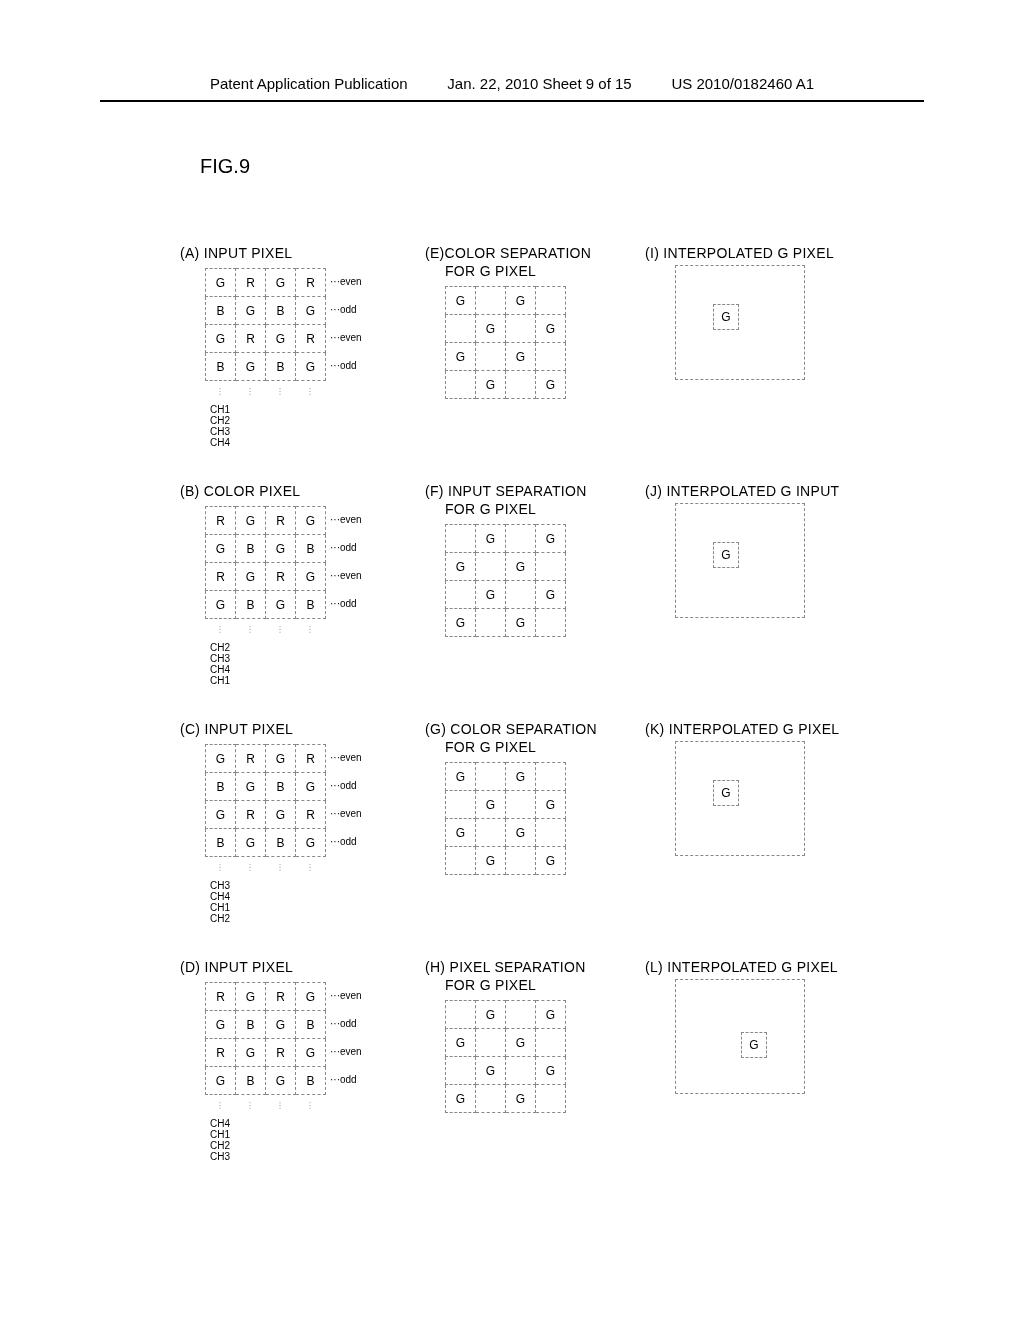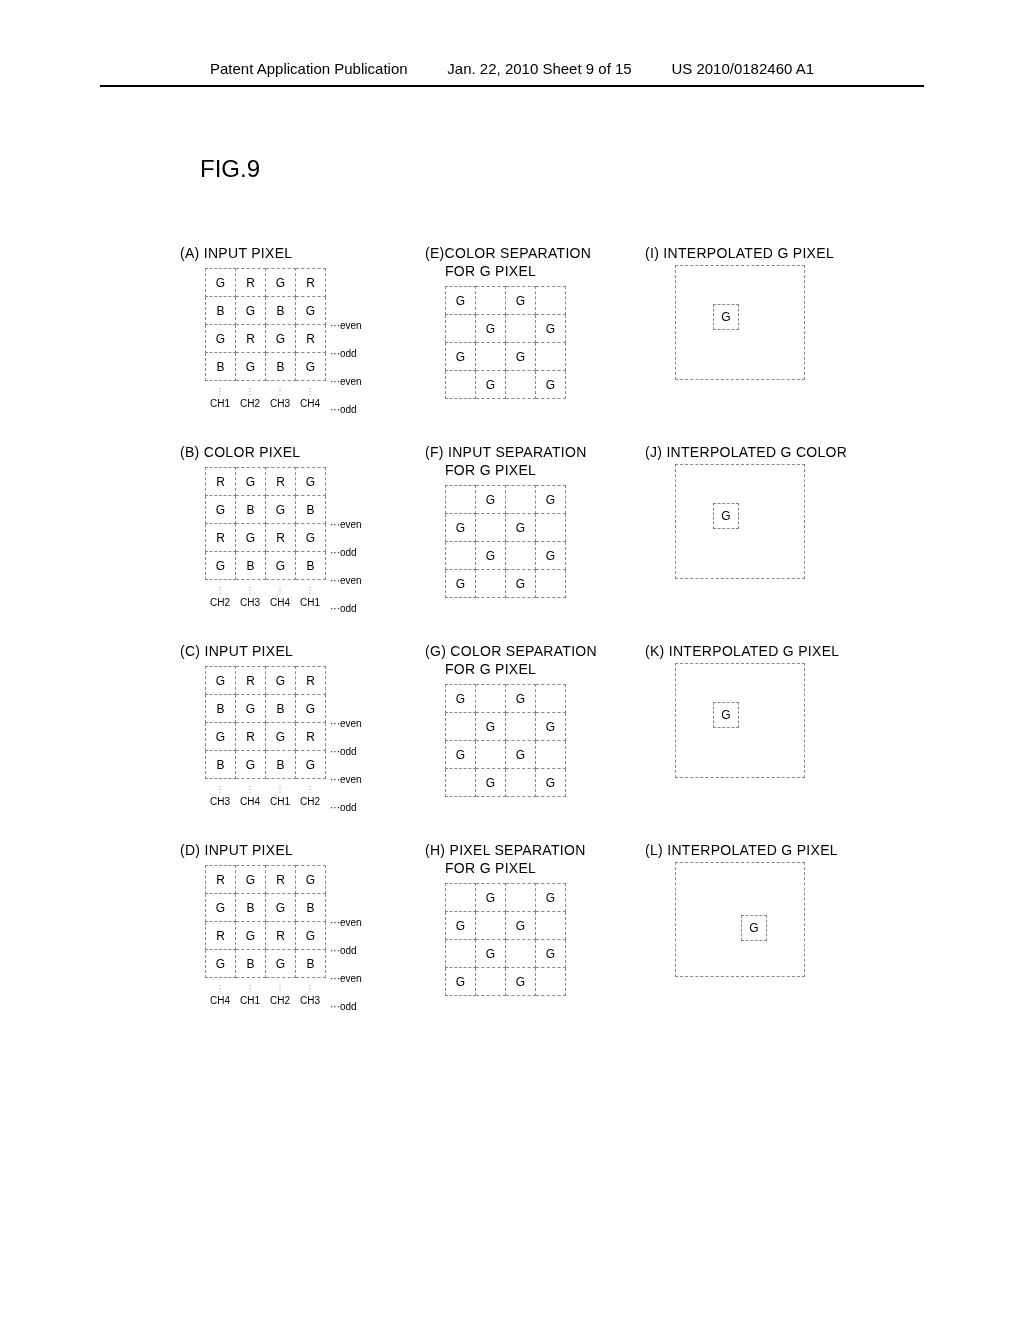--- a/index.html
+++ b/index.html
@@ -9,27 +9,27 @@
       width: 1024px;
       height: 1320px;
       position: relative;
     }
     .header {
       display: flex;
       justify-content: space-between;
       padding: 60px 110px 8px 110px;
       font-size: 15px;
       border-bottom: 2px solid #000;
-      margin: 0 100px;
+      margin: 15px 100px;
     }
     .fig-label {
       position: absolute;
       left: 200px;
       top: 155px;
-      font-size: 24px;
+      font-size: 20px;
       font-weight: normal;
     }
     .content {
       position: absolute;
       left: 180px;
       top: 245px;
       width: 750px;
     }
     .row-section {
       display: flex;
@@ -61,27 +61,27 @@
       height: 28px;
       border: 1px dashed #888;
       text-align: center;
       vertical-align: middle;
       font-size: 12px;
     }
     .row-annot {
       position: absolute;
       font-size: 10px;
       left: 150px;
-      margin-top: 44px;
     }
     .ch-labels {
       display: flex;
       margin-left: 25px;
-      margin-top: 2px;
+      margin-top: 8px;
       font-size: 10px;
+      flex-direction: column;
     }
     .ch-labels span {
       width: 30px;
       text-align: center;
     }
     .ch-dots {
       display: flex;
       margin-left: 25px;
       margin-top: 2px;
     }
@@ -299,21 +299,21 @@
             </tr>
             <tr>
               <td>G</td>
               <td></td>
               <td>G</td>
               <td></td>
             </tr>
           </tbody></table>
     </div>
     <div class="col-c">
-      <div class="panel-label">(J) INTERPOLATED G COLOR</div>
+      <div class="panel-label">(J) INTERPOLATED G INPUT</div>
       <div class="interp-box">
         <div class="interp-inner" id="interpJ" style="left: 37px; top: 38px;">G</div>
       </div>
     </div>
   </div>
 
   <div class="row-section">
     <div class="col-a">
       <div class="panel-label">(C) INPUT PIXEL</div>
       <div class="grid-wrap">

